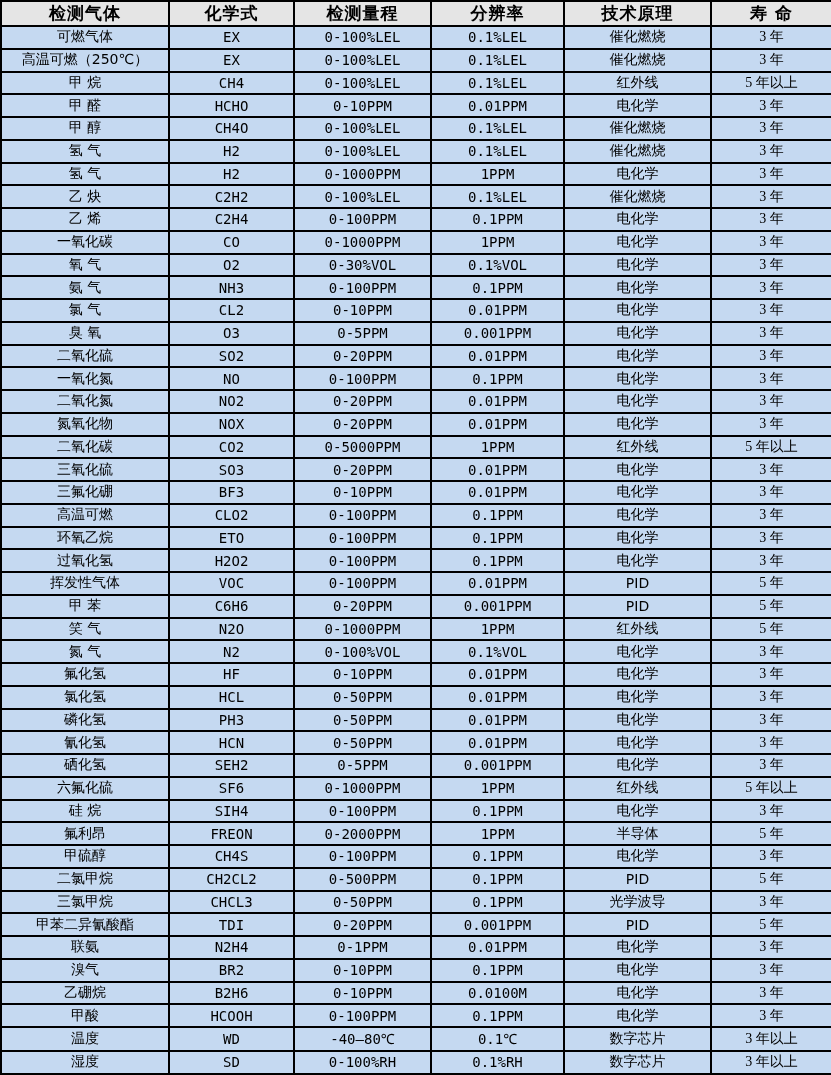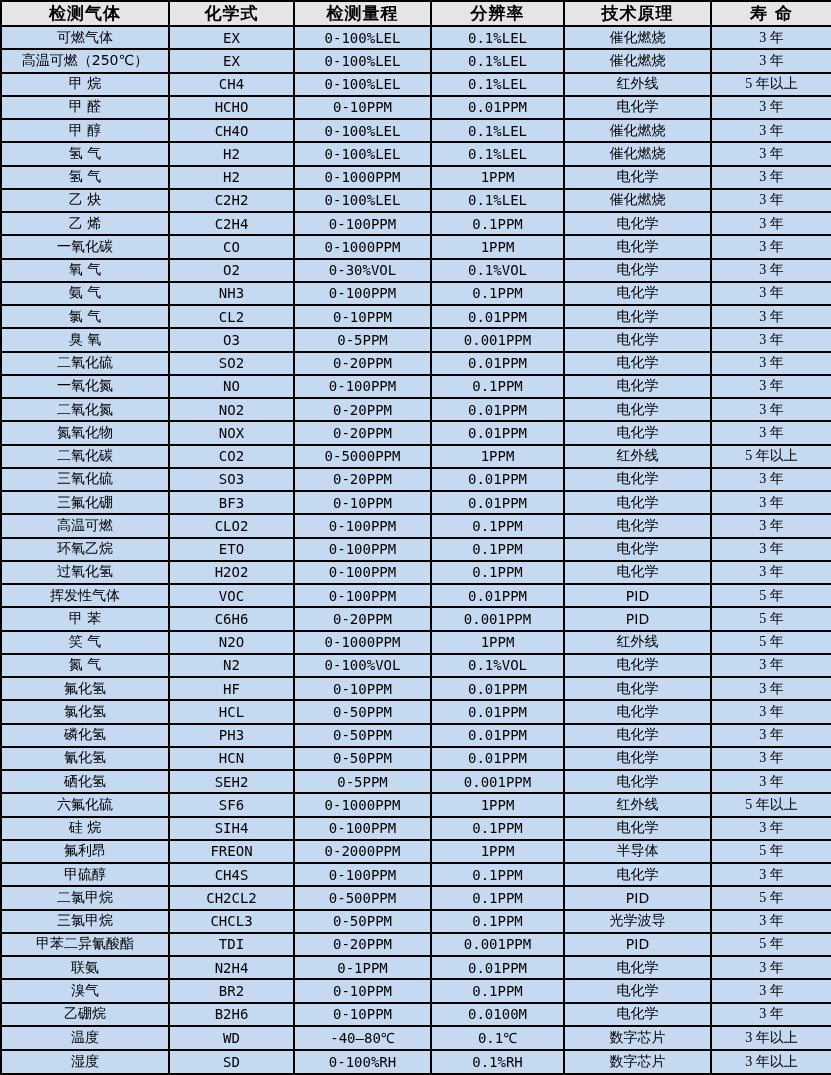--- a/index.html
+++ b/index.html
@@ -421,20 +421,28 @@
   </tr>
       <tr>
     <td class="col-cn">乙硼烷</td>
     <td class="col-mono">B2H6</td>
     <td class="col-mono">0-10PPM</td>
     <td class="col-mono">0.0100M</td>
     <td class="col-cn">电化学</td>
     <td class="col-life">3 年</td>
   </tr>
       <tr>
+    <td class="col-cn">甲酸</td>
+    <td class="col-mono">HCOOH</td>
+    <td class="col-mono">0-100PPM</td>
+    <td class="col-mono">0.1PPM</td>
+    <td class="col-cn">电化学</td>
+    <td class="col-life">3 年</td>
+  </tr>
+      <tr>
     <td class="col-cn">温度</td>
     <td class="col-mono">WD</td>
     <td class="col-mono">-40—80℃</td>
     <td class="col-mono">0.1℃</td>
     <td class="col-cn">数字芯片</td>
     <td class="col-life">3 年以上</td>
   </tr>
       <tr>
     <td class="col-cn">湿度</td>
     <td class="col-mono">SD</td>

